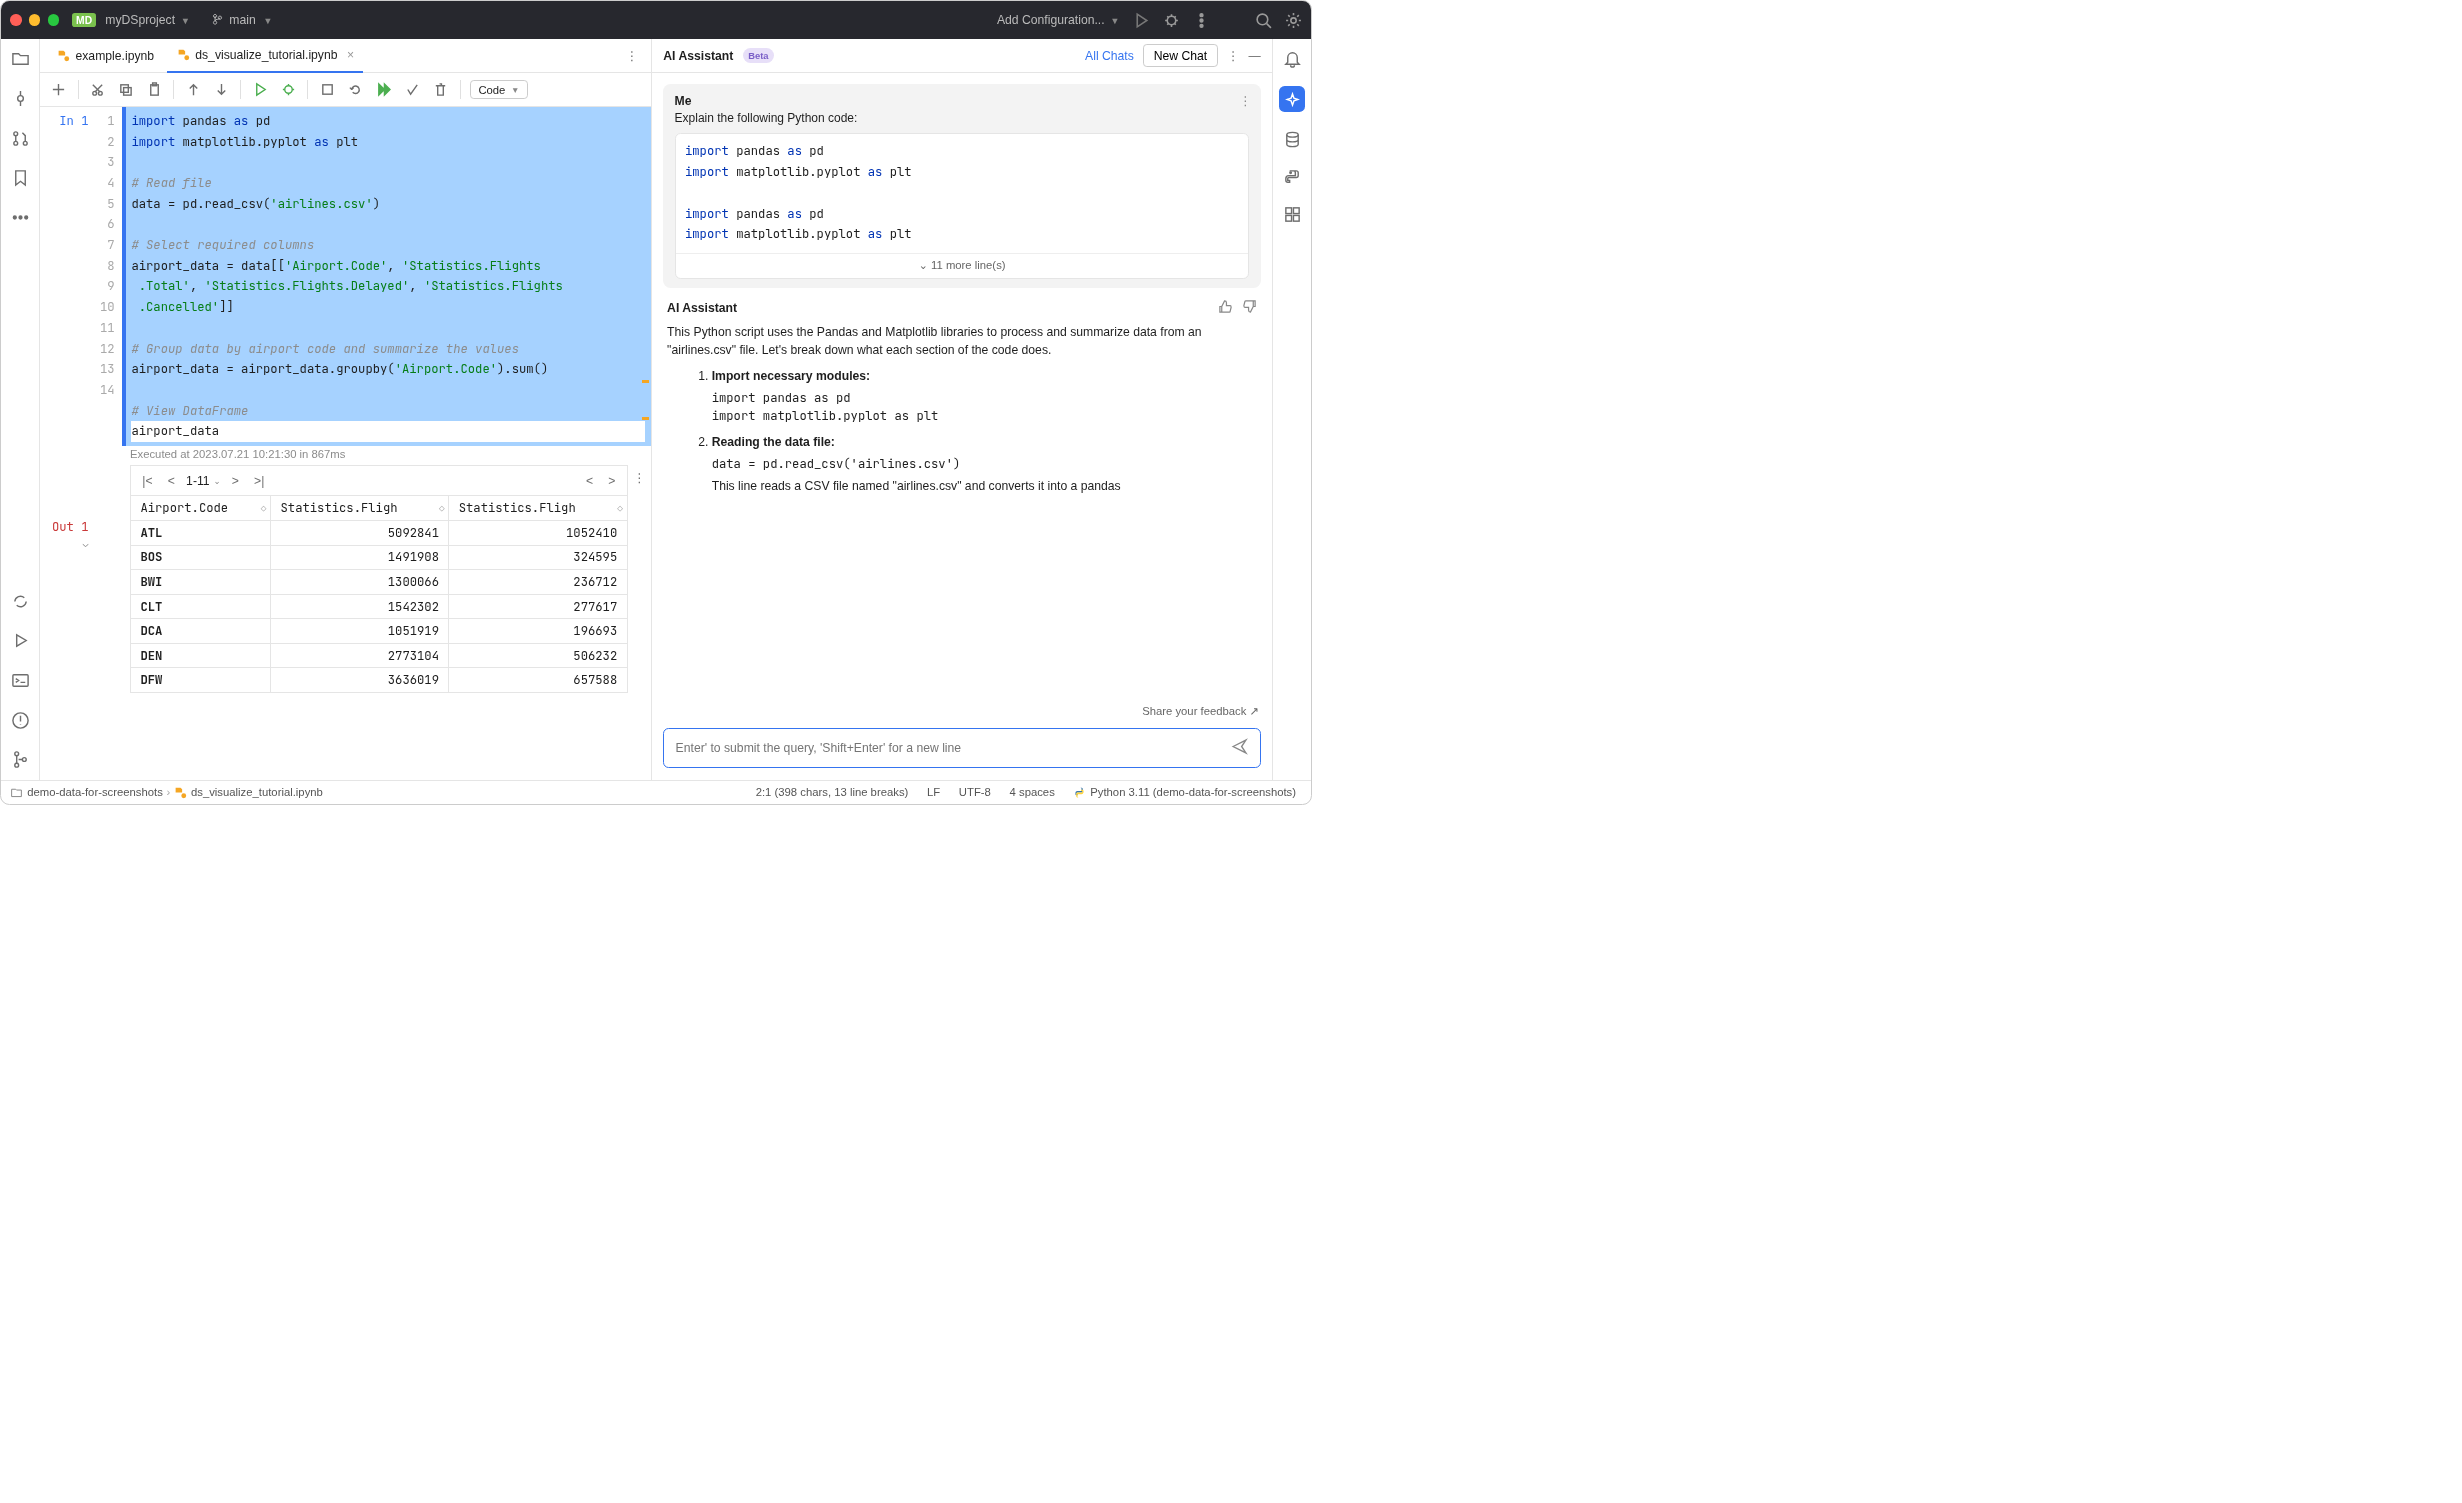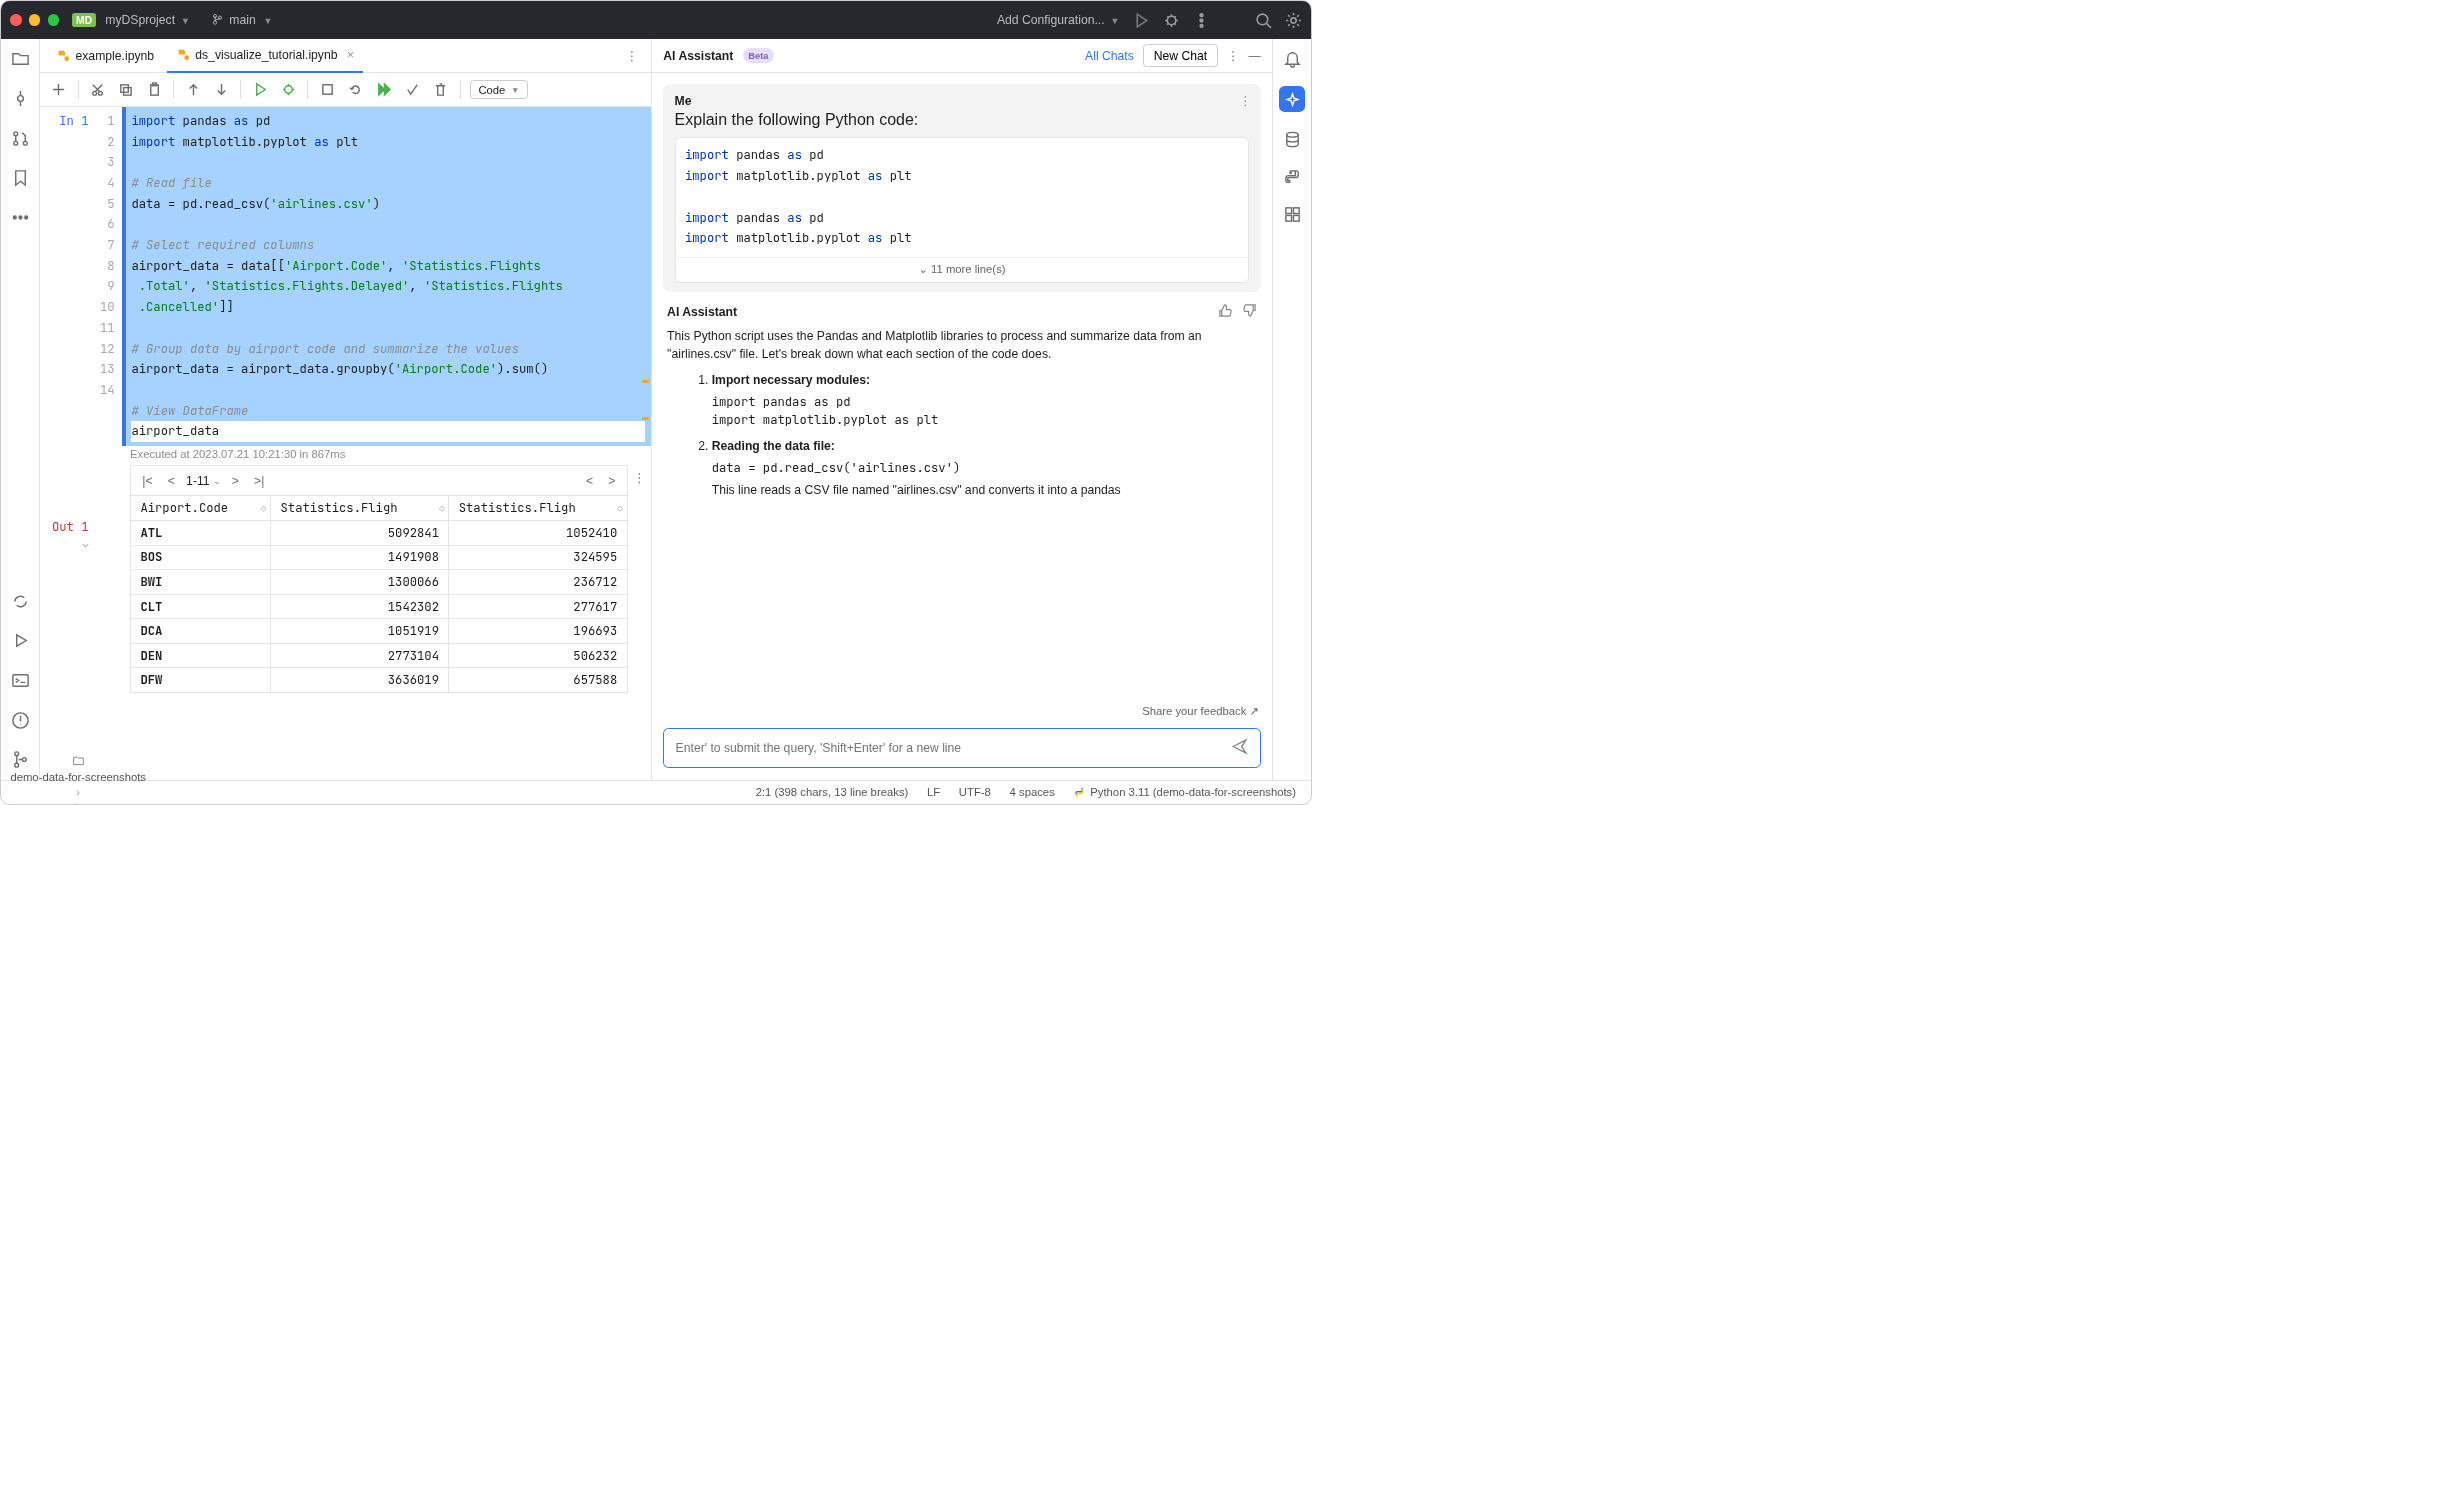--- a/index.html
+++ b/index.html
@@ -94,21 +94,21 @@
 .beta { background: #e7dff8; color: #7a5fc7; font-size: 9.4px; font-weight: 700; padding: 1.9px 5.6px; border-radius: 7.5px; }
 .ai-head .spacer { flex: 1; }
 .all-chats { color: #3574f0; cursor: pointer; font-size: 12.2px; }
 .new-chat { border: 0.9px solid #ccc; border-radius: 3.8px; padding: 3.8px 9.4px; cursor: pointer; font-size: 12.2px; background: #fff; }
 .ai-head .hicon { color: #6e6e6e; cursor: pointer; }
 
 .ai-body { flex: 1; overflow: auto; padding: 11.3px; }
 .me-block { background: #f3f3f3; border-radius: 7.5px; padding: 9.4px 11.3px; position: relative; }
 .me-block .me-label { font-weight: 700; margin-bottom: 3.8px; }
 .me-block .me-more { position: absolute; right: 9.4px; top: 9.4px; color: #888; cursor: pointer; }
-.prompt-text { font-size: 16px; margin-bottom: 7.5px; }
+.prompt-text { font-size: 12px; margin-bottom: 7.5px; }
 .code-card { background: #fff; border: 0.9px solid #e5e5e5; border-radius: 5.6px; overflow: hidden; }
 .code-card .cc-head { display: flex; align-items: center; padding: 5.6px 9.4px; font-size: 11.3px; color: #666; border-bottom: 0.9px solid #eee; }
 .code-card .cc-head .sp { flex: 1; }
 .code-card .cc-head .ci { color: #888; cursor: pointer; margin-left: 9.4px; }
 .code-card pre { font-family: "JetBrains Mono", Menlo, monospace; font-size: 12.2px; line-height: 20.7px; padding: 7.5px 9.4px; white-space: pre; }
 .code-card pre .kw { color: #0033b3; }
 .more-lines { text-align: center; padding: 5.6px; color: #666; font-size: 11.3px; border-top: 0.9px solid #eee; cursor: pointer; }
 .more-lines::before { content: '⌄ '; }
 
 .assistant-block { padding: 11.3px 3.8px 3.8px 3.8px; }
@@ -125,21 +125,21 @@
 .feedback-link { text-align: right; padding: 5.6px 13px 0 0; color: #666; font-size: 11.3px; cursor: pointer; }
 .input-row { padding: 9.4px 11.3px 11.3px 11.3px; }
 .ai-input { border: 1.9px solid #3574f0; border-radius: 5.6px; display: flex; align-items: center; padding: 9.4px 11.3px; }
 .ai-input input { flex: 1; border: none; outline: none; font-size: 12.2px; }
 .ai-input .send { color: #888; cursor: pointer; }
 
 
 .statusbar { height: 24.4px; border-top: 0.9px solid #e5e5e5; display: flex; align-items: center; padding: 0 9.4px; font-size: 11.3px; color: #555; gap: 7.5px; }
 .statusbar .sp { flex: 1; }
 .statusbar .seg { padding: 0 5.6px; }
-.statusbar .crumb { display: flex; align-items: center; gap: 3.8px; flex-direction: column; }
+.statusbar .crumb { display: flex; align-items: center; gap: 3.8px; }
 .statusbar .chev { color: #aaa; }
 .py-ico { width: 13px; height: 13px; }
 
 svg.jb-nb path.o { fill: #f5a623; }
 </style>
 </head>
 <body>
 
 <div class="window">
 

